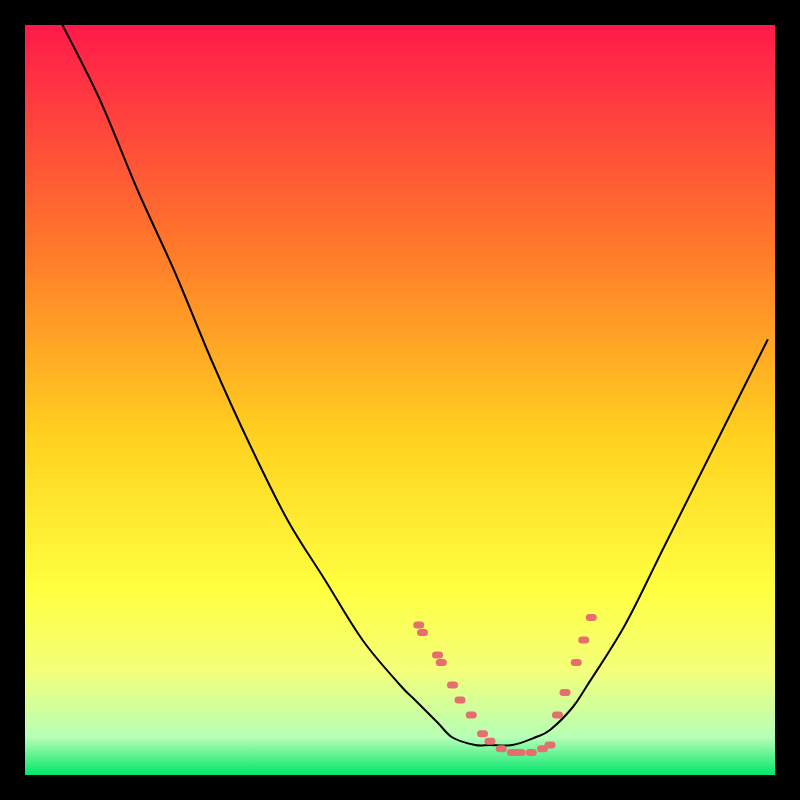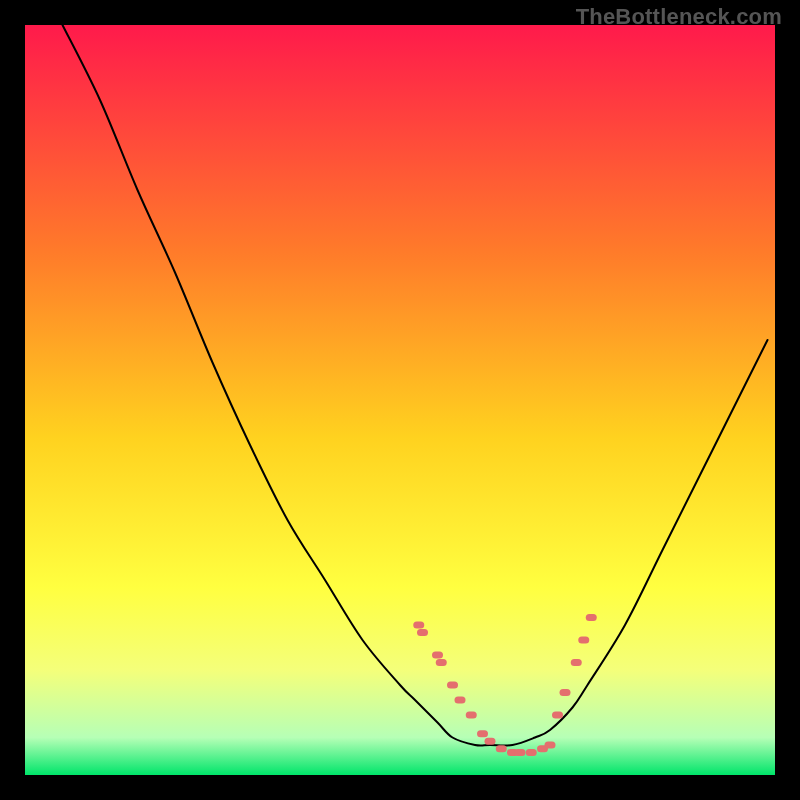--- a/index.html
+++ b/index.html
@@ -50,21 +50,20 @@
   }
   .dot {
     fill: #e46f6e;
     stroke: none;
   }
 </style>
 </head>
 <body>
 
 <div class="outer">
-  <div class="watermark">TheBottleneck.com</div>
   <div class="plot-wrap">
     <svg class="plot" viewBox="0 0 750 750">
       <defs>
         <linearGradient id="bg-grad" x1="0" y1="0" x2="0" y2="1">
             <stop offset="0%" stop-color="#ff1a4b"></stop>
             <stop offset="30%" stop-color="#ff7a2a"></stop>
             <stop offset="55.00000000000001%" stop-color="#ffd21f"></stop>
             <stop offset="75%" stop-color="#ffff40"></stop>
             <stop offset="86%" stop-color="#f4ff7a"></stop>
             <stop offset="95%" stop-color="#b6ffb6"></stop>

